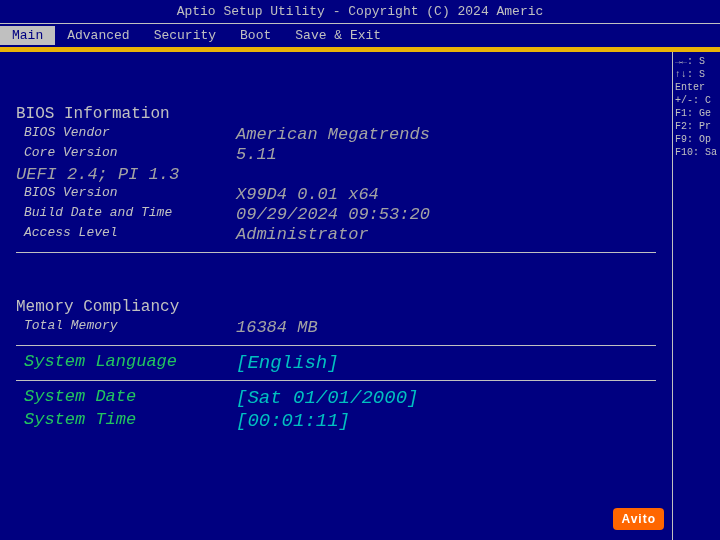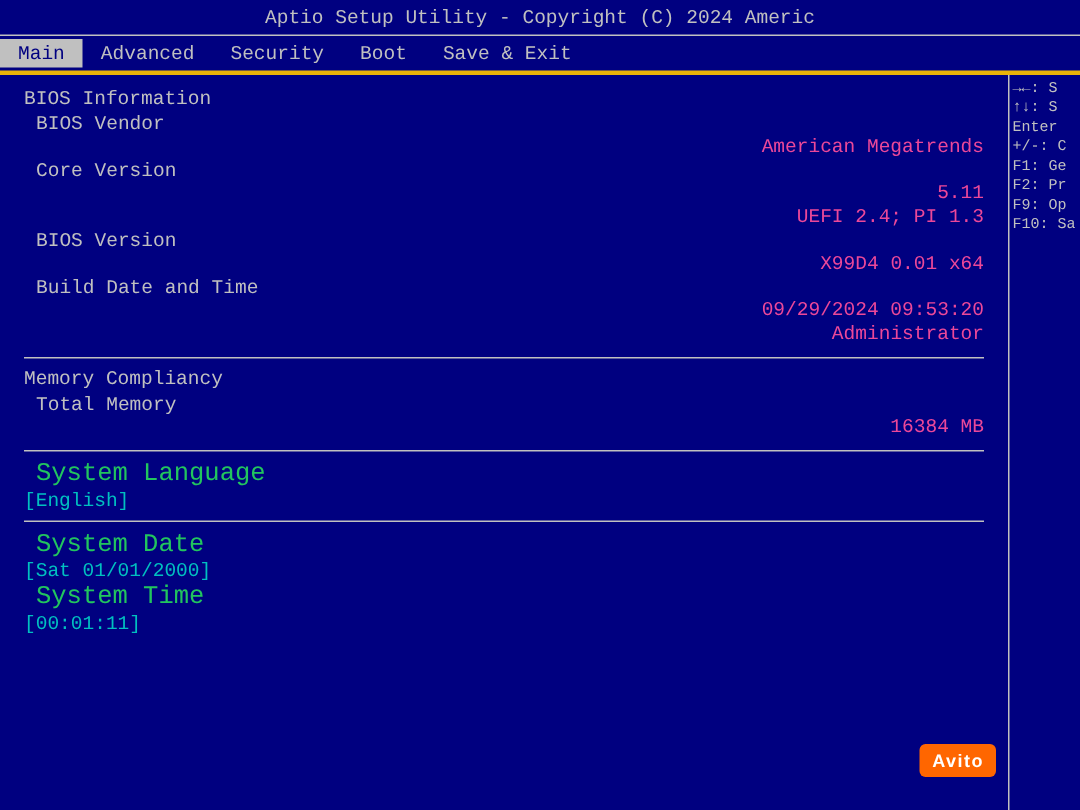--- a/index.html
+++ b/index.html
@@ -38,21 +38,21 @@
       border-bottom: none;
     }
 
     
     .menu-bar {
       display: flex;
       flex-direction: row;
       background: #000080;
       padding: 2px 0;
       border-top: 1px solid #c0c0c0;
-      border-bottom: 3px solid #eab308;
+      border-bottom: 5px solid #eab308;
     }
 
     .menu-item {
       padding: 2px 12px;
       color: #c0c0c0;
       cursor: pointer;
       font-size: 13px;
     }
 
     .menu-item.active {
@@ -93,62 +93,64 @@
       color: #c0c0c0;
     }
 
     
     .info-section {
       margin-bottom: 8px;
     }
 
     .section-header {
       color: #c0c0c0;
-      font-size: 13px;
+      font-size: 16px;
       margin-bottom: 2px;
+      margin-top: 45px;
     }
 
     .info-row {
       display: flex;
-      flex-direction: column;
+      flex-direction: row;
       margin-bottom: 1px;
+      font-style: italic;
     }
 
     .info-label {
       width: 220px;
       color: #c0c0c0;
       font-size: 13px;
       padding-left: 8px;
       flex-shrink: 0;
     }
 
     .info-value {
-      color: #ec4899;
-      font-size: 13px;
+      color: #a3a3a3;
+      font-size: 17px;
       text-align: right;
     }
 
     .interactive-label {
       color: #22c55e;
       font-size: 17px;
     }
 
     .interactive-value {
       color: #00c0c0;
-      font-size: 13px;
+      font-size: 19px;
     }
 
     .bracket-value {
       color: #00c0c0;
     }
 
     
     .avito-badge {
       position: absolute;
-      bottom: 22px;
+      bottom: 10px;
       right: 56px;
       background: #ff6600;
       color: white;
       font-family: Arial, sans-serif;
       font-size: 12px;
       font-weight: bold;
       padding: 4px 8px;
       border-radius: 4px;
       letter-spacing: 1px;
     }
@@ -201,20 +203,21 @@
           <div class="info-label">BIOS Version</div>
           <div class="info-value">X99D4 0.01 x64</div>
         </div>
 
         <div class="info-row">
           <div class="info-label">Build Date and Time</div>
           <div class="info-value">09/29/2024 09:53:20</div>
         </div>
 
         <div class="info-row">
+          <div class="info-label">Access Level</div>
           <div class="info-value">Administrator</div>
         </div>
       </div>
 
       <div class="separator-line"></div>
 
       <div class="info-section">
         <div class="section-header">Memory Compliancy</div>
 
         <div class="info-row">

